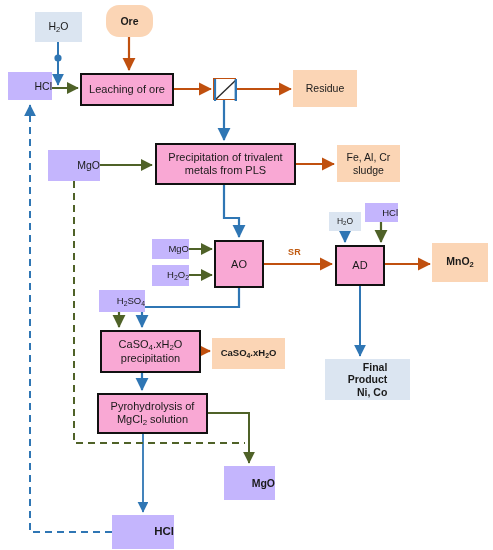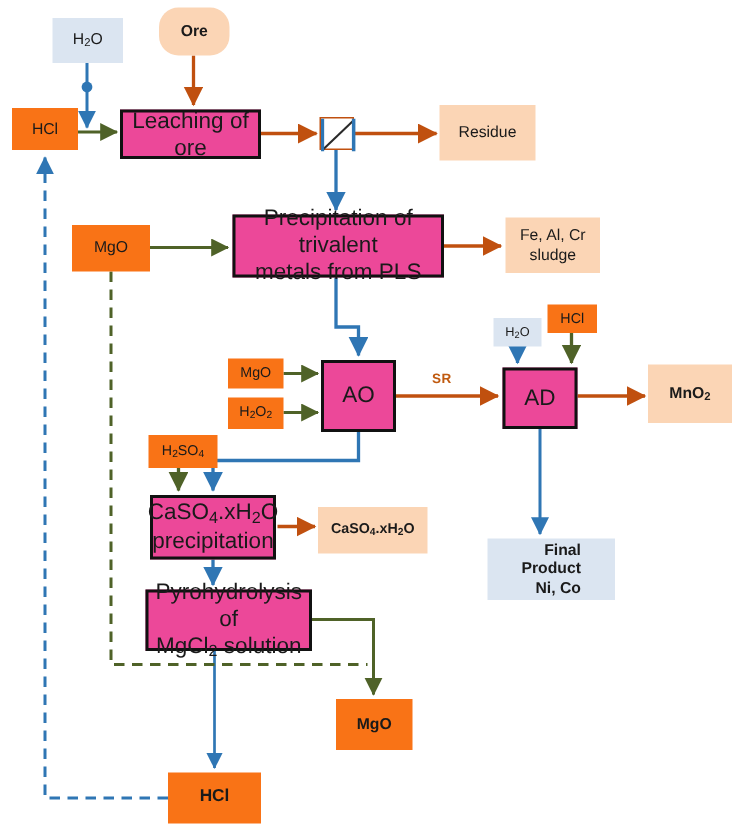--- a/index.html
+++ b/index.html
@@ -20,28 +20,28 @@
     justify-content:center;
     text-align:center;
     line-height:1.18;
     color:#1a1a1a;
   }
   
   .chem{
     font-size:10.5px;
   }
   .chem.blue{background:#dbe5f1;}
-  .chem.green{background:#f97316;}
+  .chem.green{background:#c4b5fd;justify-content:flex-end;}
   .chem.orange{background:#fbd5b5;}
   .chem.bold{font-weight:bold;font-size:10.5px;}
   
   .proc{
-    background:#ec4899;
+    background:#f9a8d4;
     border:2px solid #111111;
-    font-size:15px;
+    font-size:11px;
     padding:1px 2px;
   }
   sub{font-size:0.72em;vertical-align:-0.22em;}
   .srlabel{
     position:absolute;
     color:#c05a10;
     font-weight:bold;
     font-size:9px;
     letter-spacing:.3px;
   }
@@ -237,21 +237,21 @@
   </div>
 
   <div class="node chem blue bold" style="left:325px;top:359px;width:85px;height:41px;text-align:right;">
     <span>Final<br>Product<br>Ni, Co</span>
   </div>
 
   <div class="node chem green" style="left:99px;top:290px;width:46px;height:22px;font-size:9.5px;">
     <span>H<sub>2</sub>SO<sub>4</sub></span>
   </div>
 
-  <div class="node proc" style="left:100px;top:330px;width:84px;height:43px;">
+  <div class="node proc" style="left:100px;top:330px;width:101px;height:43px;">
     <span>CaSO<sub>4</sub>.xH<sub>2</sub>O<br>precipitation</span>
   </div>
 
   <div class="node chem orange bold" style="left:212px;top:338px;width:73px;height:31px;font-size:9.5px;">
     <span>CaSO<sub>4</sub>.xH<sub>2</sub>O</span>
   </div>
 
   <div class="node proc" style="left:97px;top:393px;width:111px;height:41px;">
     <span>Pyrohydrolysis of<br>MgCl<sub>2</sub> solution</span>
   </div>

